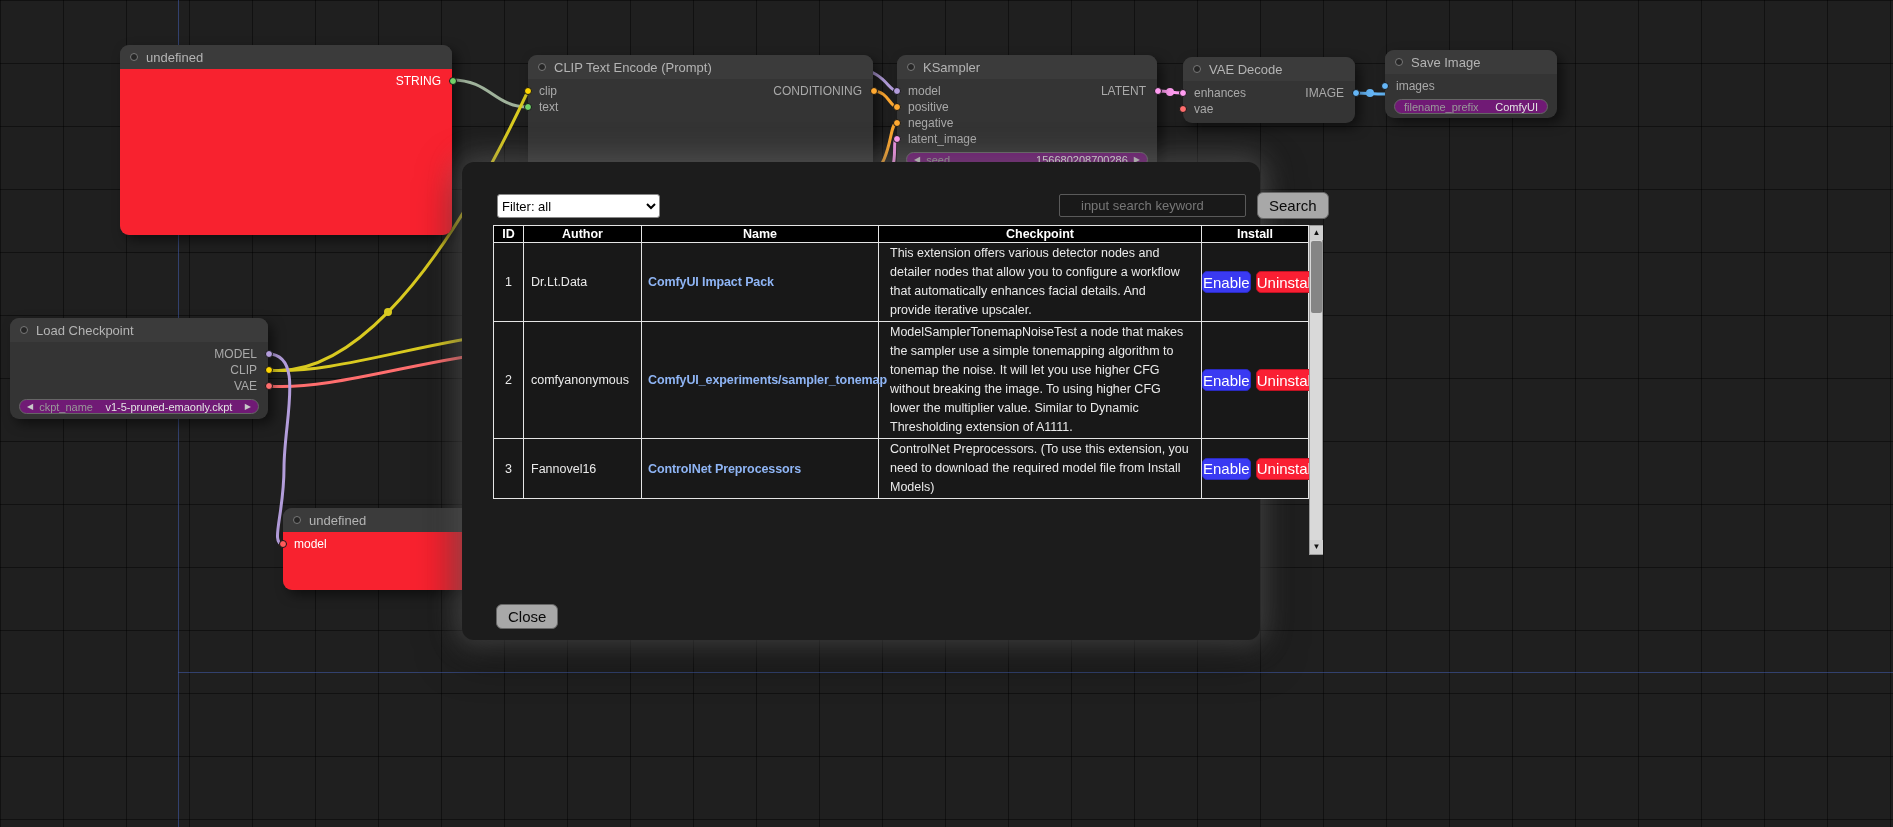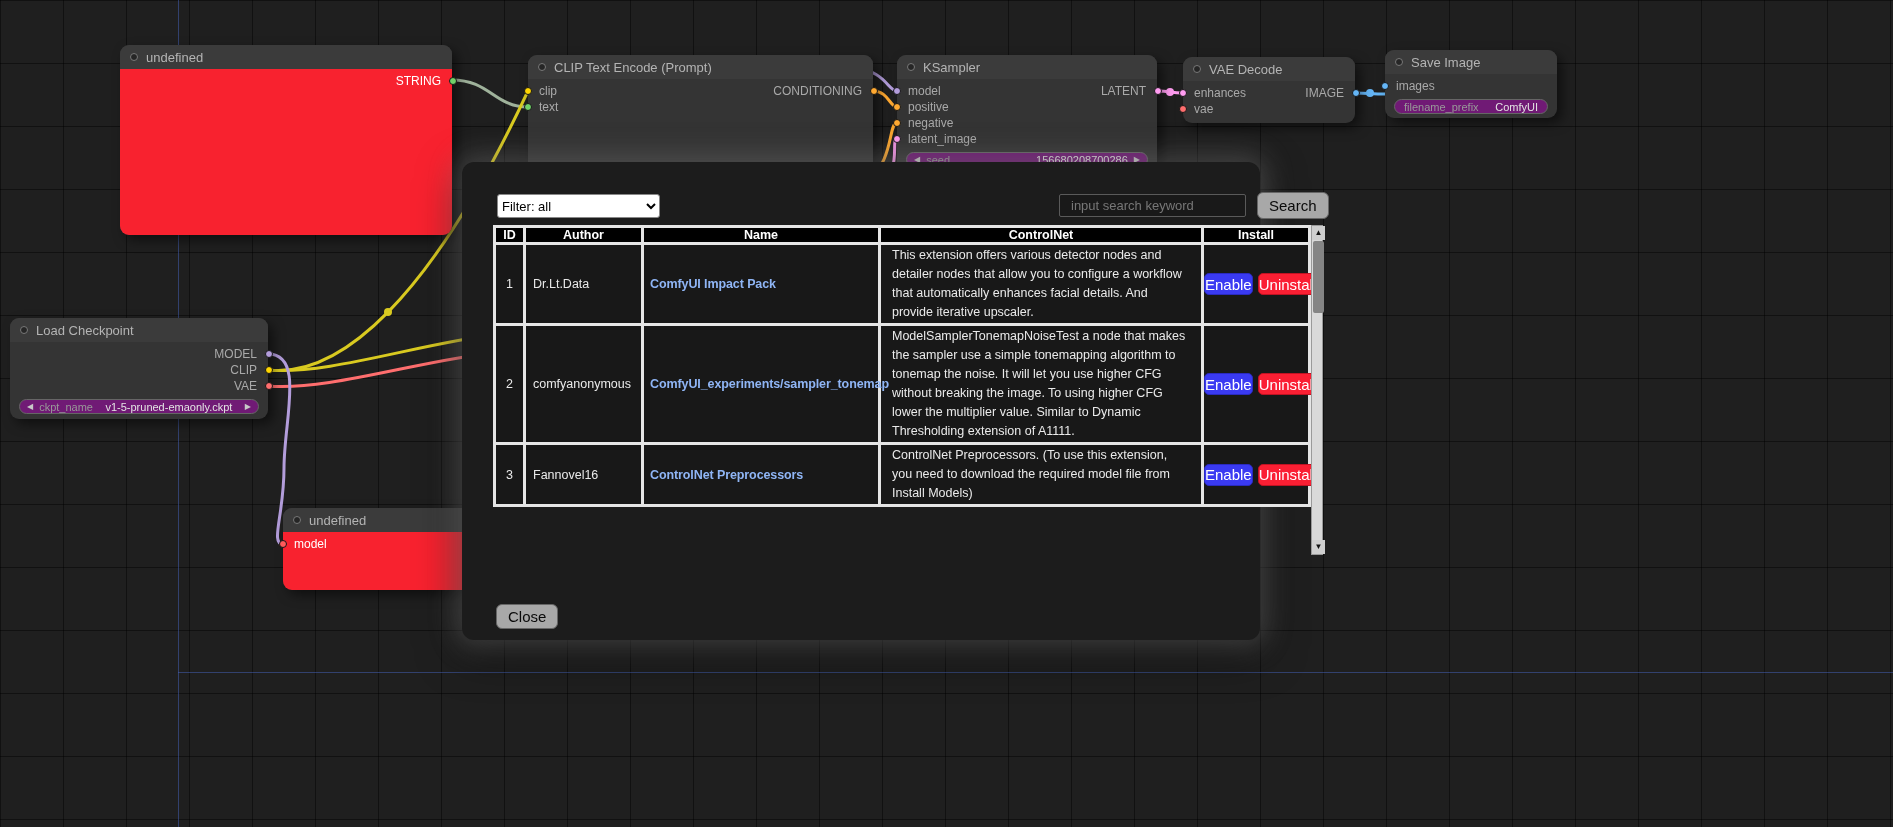--- a/index.html
+++ b/index.html
@@ -55,33 +55,33 @@
 
   
   .dialog { position:absolute; left:462px; top:162px; width:798px; height:478px;
     background:#1c1c1c; border-radius:12px; z-index:50;
     box-shadow:0 0 28px 6px rgba(190,190,190,0.28), 0 12px 44px rgba(0,0,0,0.65); }
   .filter-select { position:absolute; left:35px; top:32px; width:163px; height:24px;
     background:#fff; color:#000; border:1px solid #888; border-radius:3px; font-size:13px;
     font-family:"Liberation Sans",sans-serif; }
   .search-input { position:absolute; left:597px; top:32px; width:187px; height:23px;
     background:#191919; border:1px solid #5a5a5a; border-radius:2px; color:#ddd;
-    font-size:13px; padding:0 11px; font-family:"Liberation Sans",sans-serif; }
+    font-size:13px; padding:0 21px; font-family:"Liberation Sans",sans-serif; }
   .search-input::placeholder { color:#777; }
   .btn-gray { background:#a8a8a8; color:#0a0a0a; border:1px solid #666;
     border-radius:6px; font-size:15px; padding:2px 11px; cursor:pointer;
     font-family:"Liberation Sans",sans-serif; }
   .search-btn { position:absolute; left:795px; top:30px; height:27px; }
   .close-btn { position:absolute; left:34px; top:442px; height:25px; }
 
   .scrollwrap { position:absolute; left:31px; top:63px; width:830px; height:330px;
     display:flex; align-items:flex-start; }
   table.ext { border-collapse:collapse; width:815px; table-layout:fixed;
     color:#eaeaea; }
-  table.ext th, table.ext td { border:3px solid #e5e5e5; }
+  table.ext th, table.ext td { border:1px solid #e5e5e5; }
   table.ext th { background:#000; color:#fff; font-size:12.5px; font-weight:bold;
     height:17px; text-align:center; }
   table.ext td { background:#181818; font-size:12.5px; vertical-align:middle; }
   td.cid { text-align:center; width:30px; }
   td.cauthor { padding-left:7px; width:118px; font-size:13px; }
   td.cname { padding-left:6px; width:237px; }
   td.cname a { color:#8fb5f5; font-weight:bold; font-size:12.5px; text-decoration:none;
     white-space:nowrap; letter-spacing:-0.1px; }
   td.cdesc { width:323px; padding:1px 11px; vertical-align:top; line-height:19px; }
   td.cinstall { width:107px; }
@@ -273,21 +273,21 @@
     <input class="search-input" type="text" placeholder="input search keyword" style="">
     <button class="btn-gray search-btn">Search</button>
 
     <div class="scrollwrap">
       <table class="ext">
         <thead>
           <tr>
             <th style="width:30px;">ID</th>
             <th style="width:118px;">Author</th>
             <th style="width:237px;">Name</th>
-            <th style="width:323px;">ControlNet</th>
+            <th style="width:323px;">Checkpoint</th>
             <th style="width:107px;">Install</th>
           </tr>
         </thead>
         <tbody>
           <tr>
             <td class="cid">1</td>
             <td class="cauthor">Dr.Lt.Data</td>
             <td class="cname"><a href="#">ComfyUI Impact Pack</a></td>
             <td class="cdesc">This extension offers various detector nodes and detailer nodes that allow you to configure a workflow that automatically enhances facial details. And provide iterative upscaler.</td>
             <td class="cinstall">

